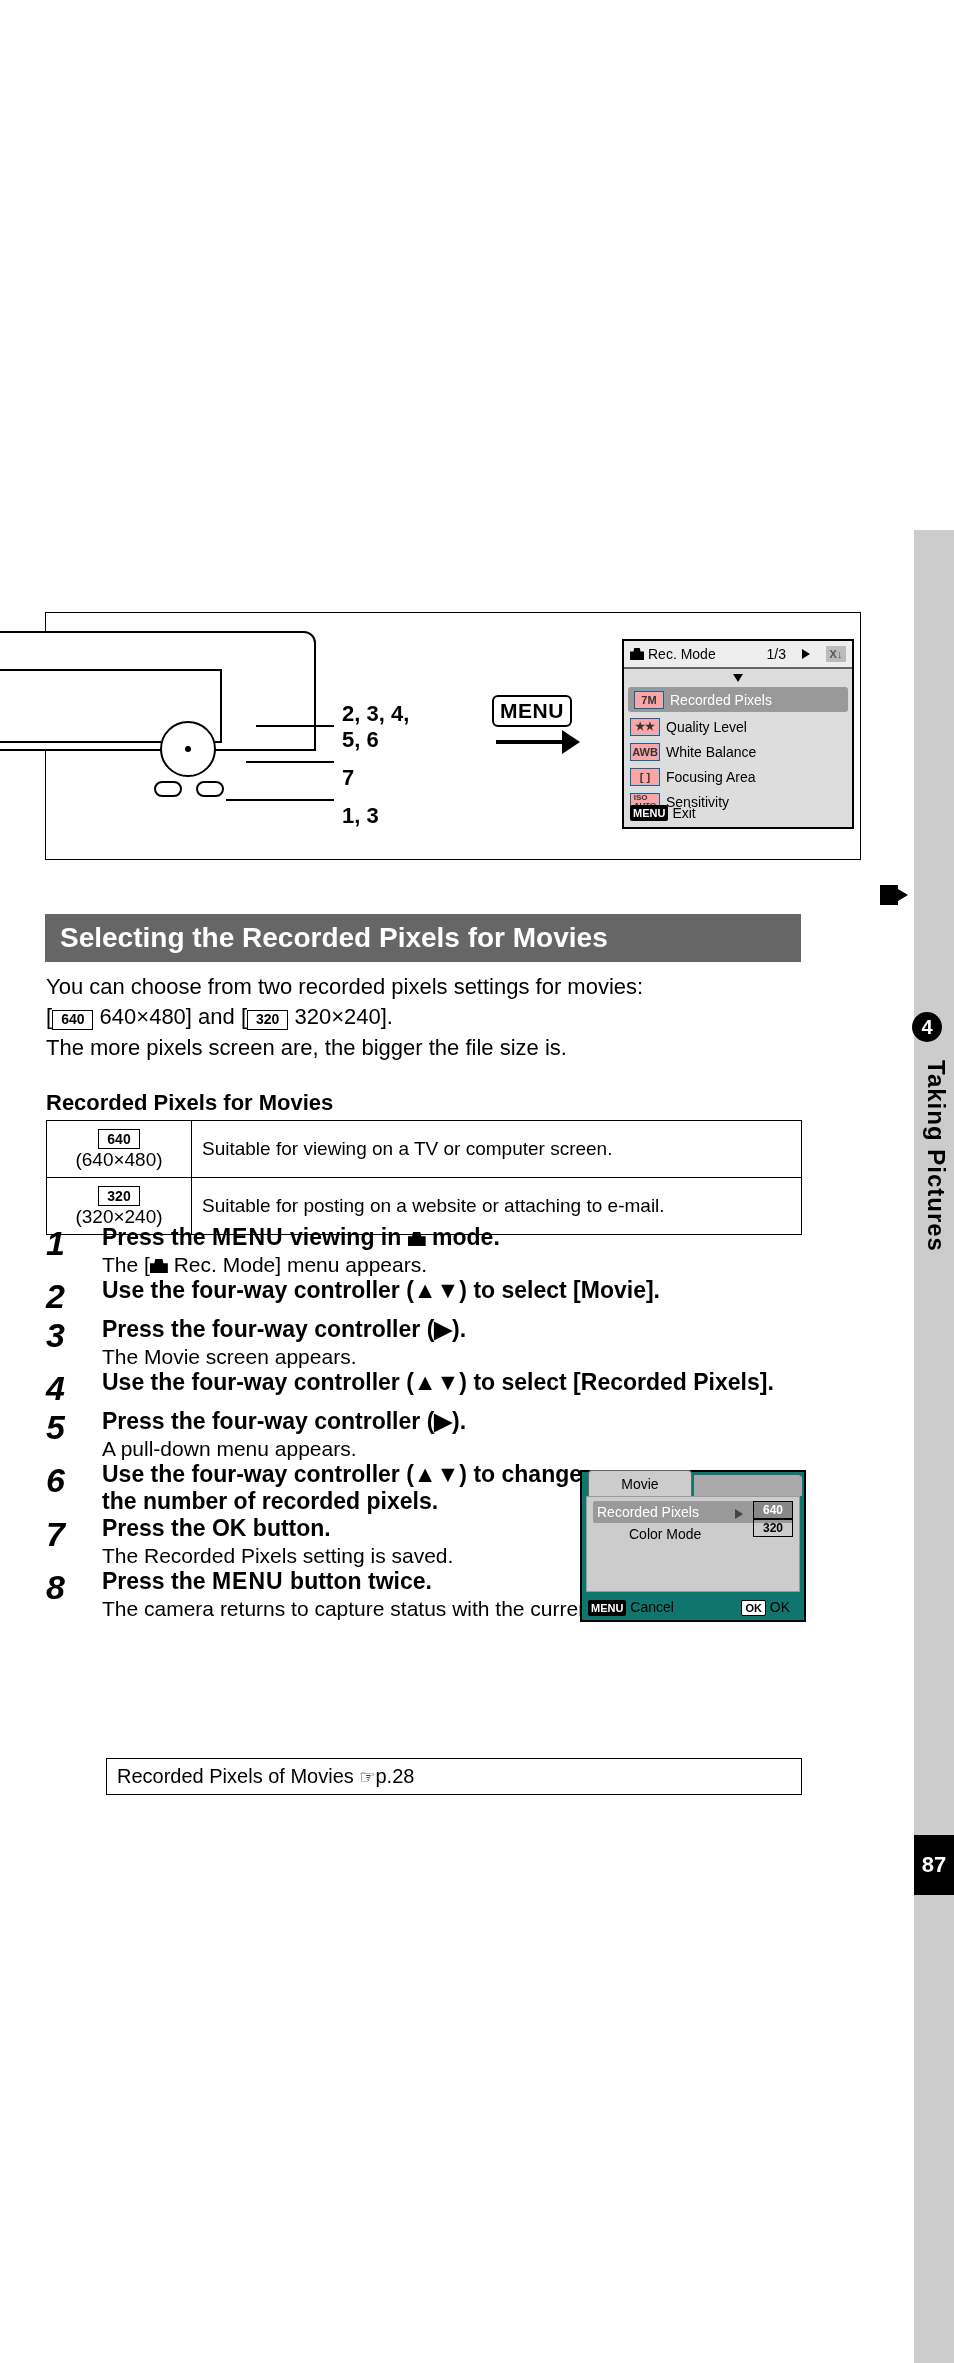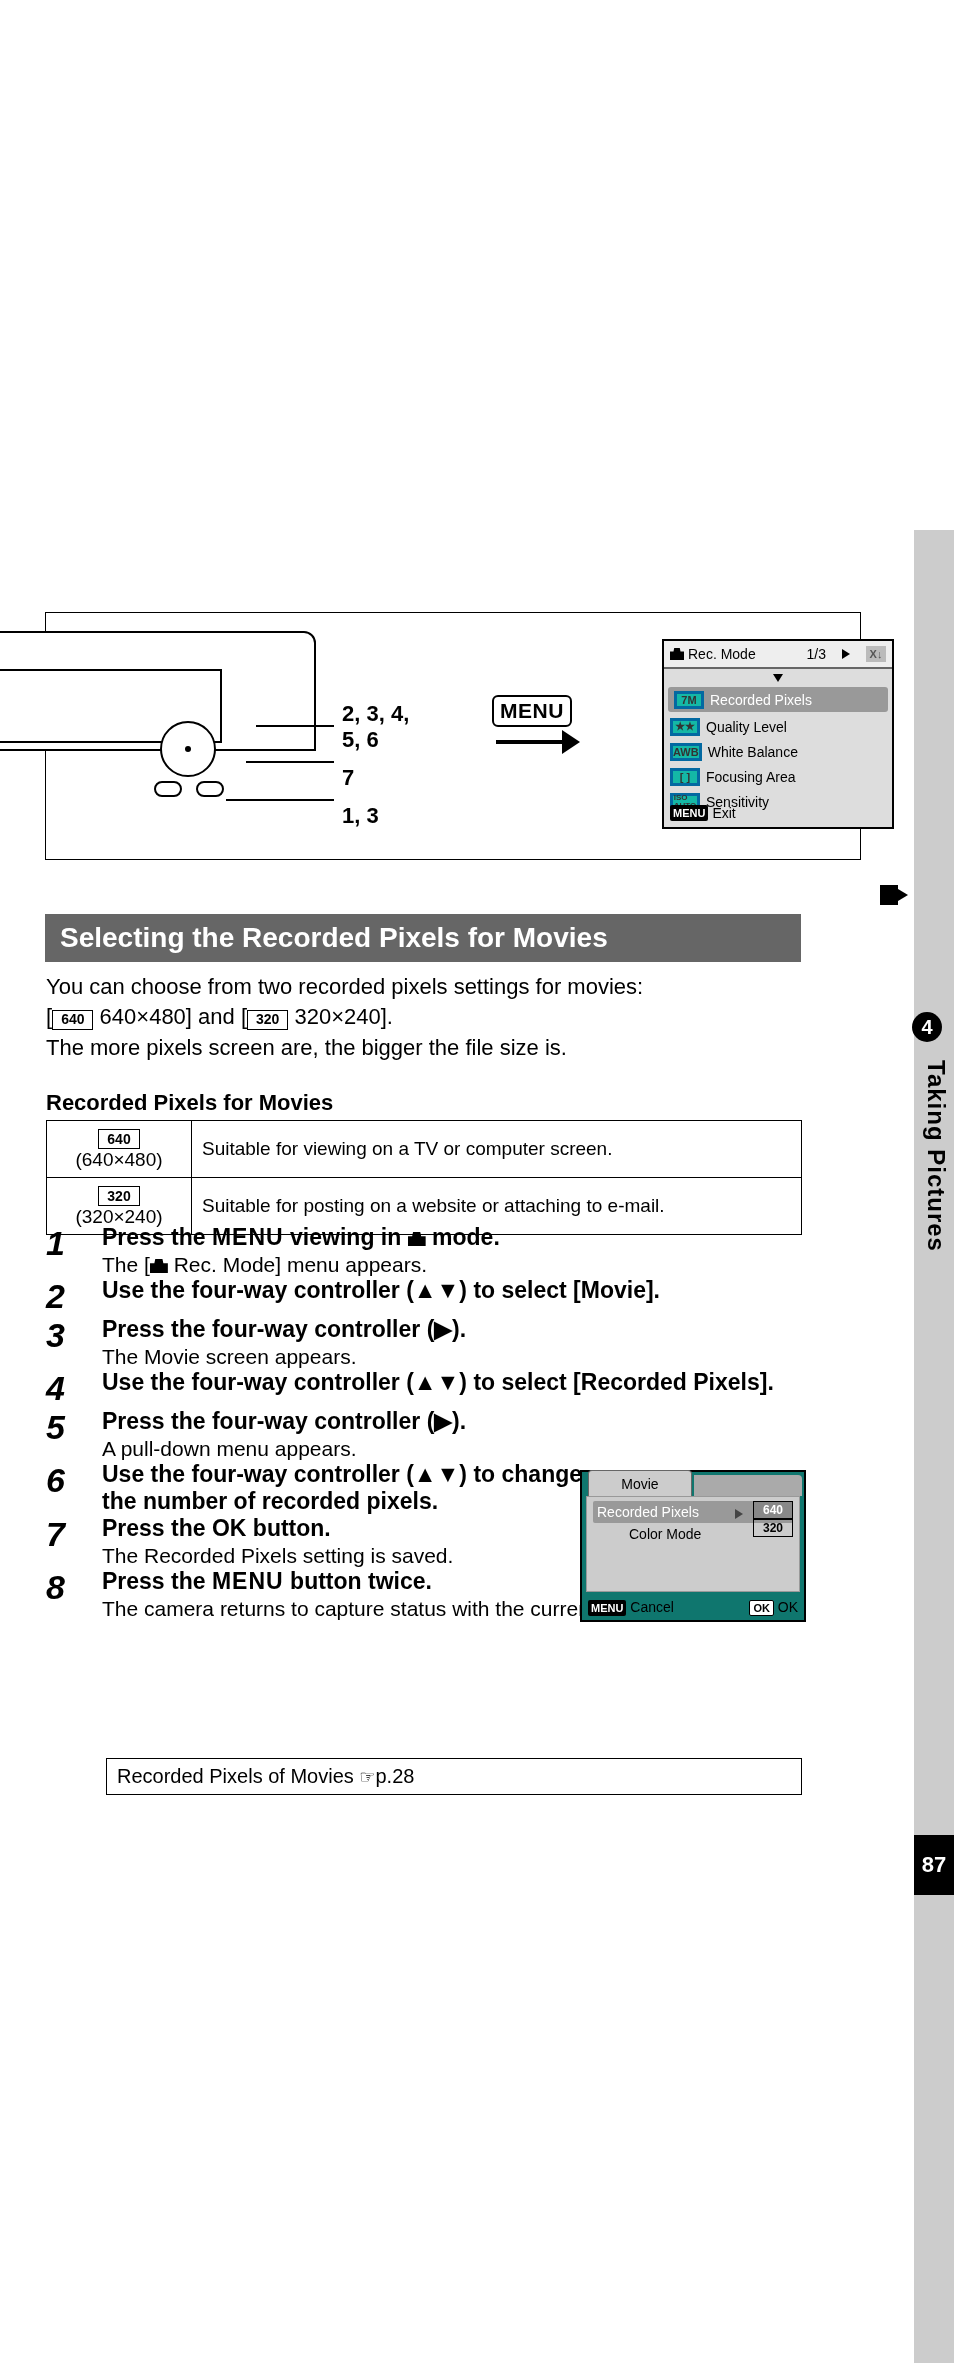--- a/index.html
+++ b/index.html
@@ -84,33 +84,33 @@
   .arrow-r {
     position: absolute; left: 450px; top: 124px;
     width: 86px; height: 10px; display:flex; align-items:center;
   }
   .arrow-r .shaft { width:66px; height:4px; background:#000; }
   .arrow-r .head { width:0; height:0; border-left:18px solid #000; border-top:12px solid transparent; border-bottom:12px solid transparent; }
   
   .lcd1 {
     position: absolute; left: 576px; top: 26px;
     width: 232px; height: 190px;
-    border: 2px solid #000; background: #ddd; font-size: 14px; margin-left: 40px;
+    border: 2px solid #000; background: #ddd; font-size: 14px;
   }
   .lcd1 .top {
     height: 28px; border-bottom: 2px solid #666; background:#eee;
     display:flex; align-items:center; justify-content:space-between;
     padding: 0 6px;
   }
   .lcd1 .top .left { display:flex; align-items:center; gap:4px; }
   .lcd1 .top .right { display:flex; align-items:center; gap:16px; }
   .lcd1 .top .cam { width:14px; height:12px; background:#000; clip-path: polygon(0 30%,25% 30%,30% 0,70% 0,75% 30%,100% 30%,100% 100%,0 100%); }
   .lcd1 .cell { display:flex; align-items:center; height:25px; padding:0 6px; gap:6px; }
   .lcd1 .cell.hi { background:#999; color:#fff; border-radius:3px; margin:2px 4px; }
-  .tag { display:inline-flex; align-items:center; justify-content:center; min-width:30px; height:18px; border:3px solid #0369a1; background:#14b8a6; color:#333; font-size:11px; font-weight:bold; }
+  .tag { display:inline-flex; align-items:center; justify-content:center; min-width:30px; height:18px; border:1px solid #0369a1; background:#fca5a5; color:#333; font-size:11px; font-weight:bold; }
   .lcd1 .foot { position:absolute; left:6px; bottom:6px; display:flex; align-items:center; gap:4px; }
   .page-ind { display:inline-flex; align-items:center; gap:2px; }
   .tri-r { width:0;height:0;border-left:8px solid #000;border-top:5px solid transparent;border-bottom:5px solid transparent; display:inline-block;}
   .tri-d { width:0;height:0;border-top:8px solid #000;border-left:5px solid transparent;border-right:5px solid transparent; display:inline-block;}
   .xtag { display:inline-flex; align-items:center; justify-content:center; width:20px; height:16px; background:#bbb; font-size:11px; font-weight:bold; color:#555;}
   .menu-tag { display:inline-flex; align-items:center; justify-content:center; height:16px; padding:0 3px; background:#000; color:#fff; font-size:11px; font-weight:bold; border-radius:2px;}
 
   .movie-icon { position:absolute; right:46px; top:885px; width:28px; height:20px; }
   .movie-icon .body { width:18px; height:20px; background:#000; display:inline-block; float:left; }
   .movie-icon .lens { width:0;height:0;border-left:10px solid #000;border-top:6px solid transparent;border-bottom:6px solid transparent; display:inline-block; float:left; margin-top:4px;}
@@ -146,21 +146,21 @@
     width:226px; height:152px; border:2px solid #000; background:#0f766e; font-size:14px;
   }
   .lcd2 .tab { position:absolute; left:6px; top:-2px; height:26px; width:104px; border:1px solid #666; border-bottom:none; background:#ccc; display:flex; align-items:center; justify-content:center; border-radius:4px 4px 0 0;}
   .lcd2 .tab-shadow { position:absolute; left:112px; top:3px; height:21px; width:108px; background:#aaa; border-radius:0 4px 0 0;}
   .lcd2 .body { position:absolute; top:24px; left:4px; right:4px; bottom:28px; border:1px solid #999; background:#ccc; padding:4px 6px; }
   .lcd2 .row { display:flex; align-items:center; height:22px; gap:8px;}
   .lcd2 .opt { position:absolute; right:6px; display:flex; flex-direction:column; }
   .lcd2 .optchip { width:40px; height:18px; border:1px solid #000; display:flex; align-items:center; justify-content:center; font-size:12px; font-weight:bold; }
   .lcd2 .optchip.sel { background:#888; color:#fff; }
   .lcd2 .tri { width:0;height:0;border-left:8px solid #444;border-top:5px solid transparent;border-bottom:5px solid transparent; position:absolute; right:50px; top:8px;}
-  .lcd2 .foot { position:absolute; left:6px; right:6px; bottom:4px; display:flex; justify-content:space-between; align-items:center;}
+  .lcd2 .foot { position:absolute; left:6px; right:14px; bottom:4px; display:flex; justify-content:space-between; align-items:center;}
   .okchip { display:inline-flex; align-items:center; justify-content:center; height:16px; padding:0 3px; border:1px solid #000; font-size:11px; font-weight:bold; border-radius:2px; background:#fff;}
 
   .refbox { position:absolute; left:106px; top:1758px; width:696px; border:1px solid #000; padding:6px 10px; font-size:20px; }
   .hand { font-size:18px; }
 
   .step-6-wrap .txt { max-width: 492px; }
 </style>
 </head>
 <body>
 

